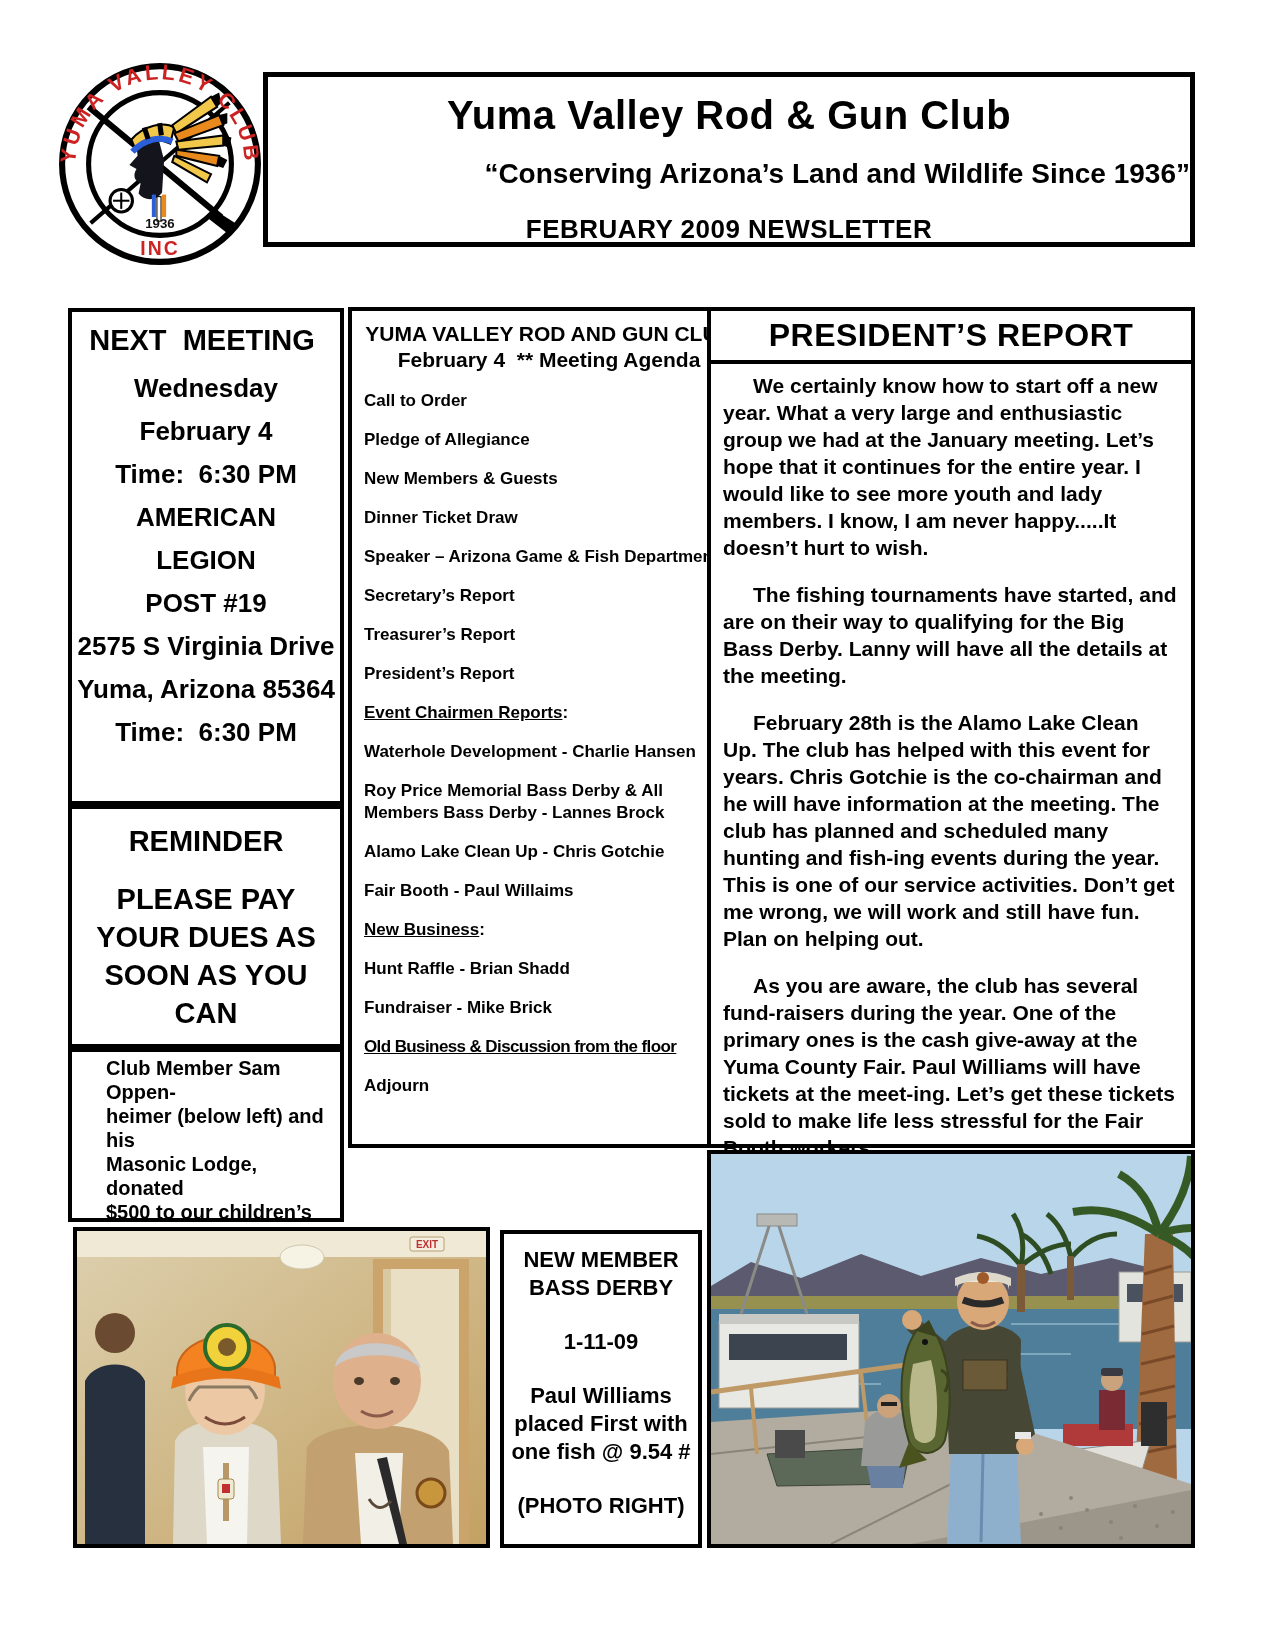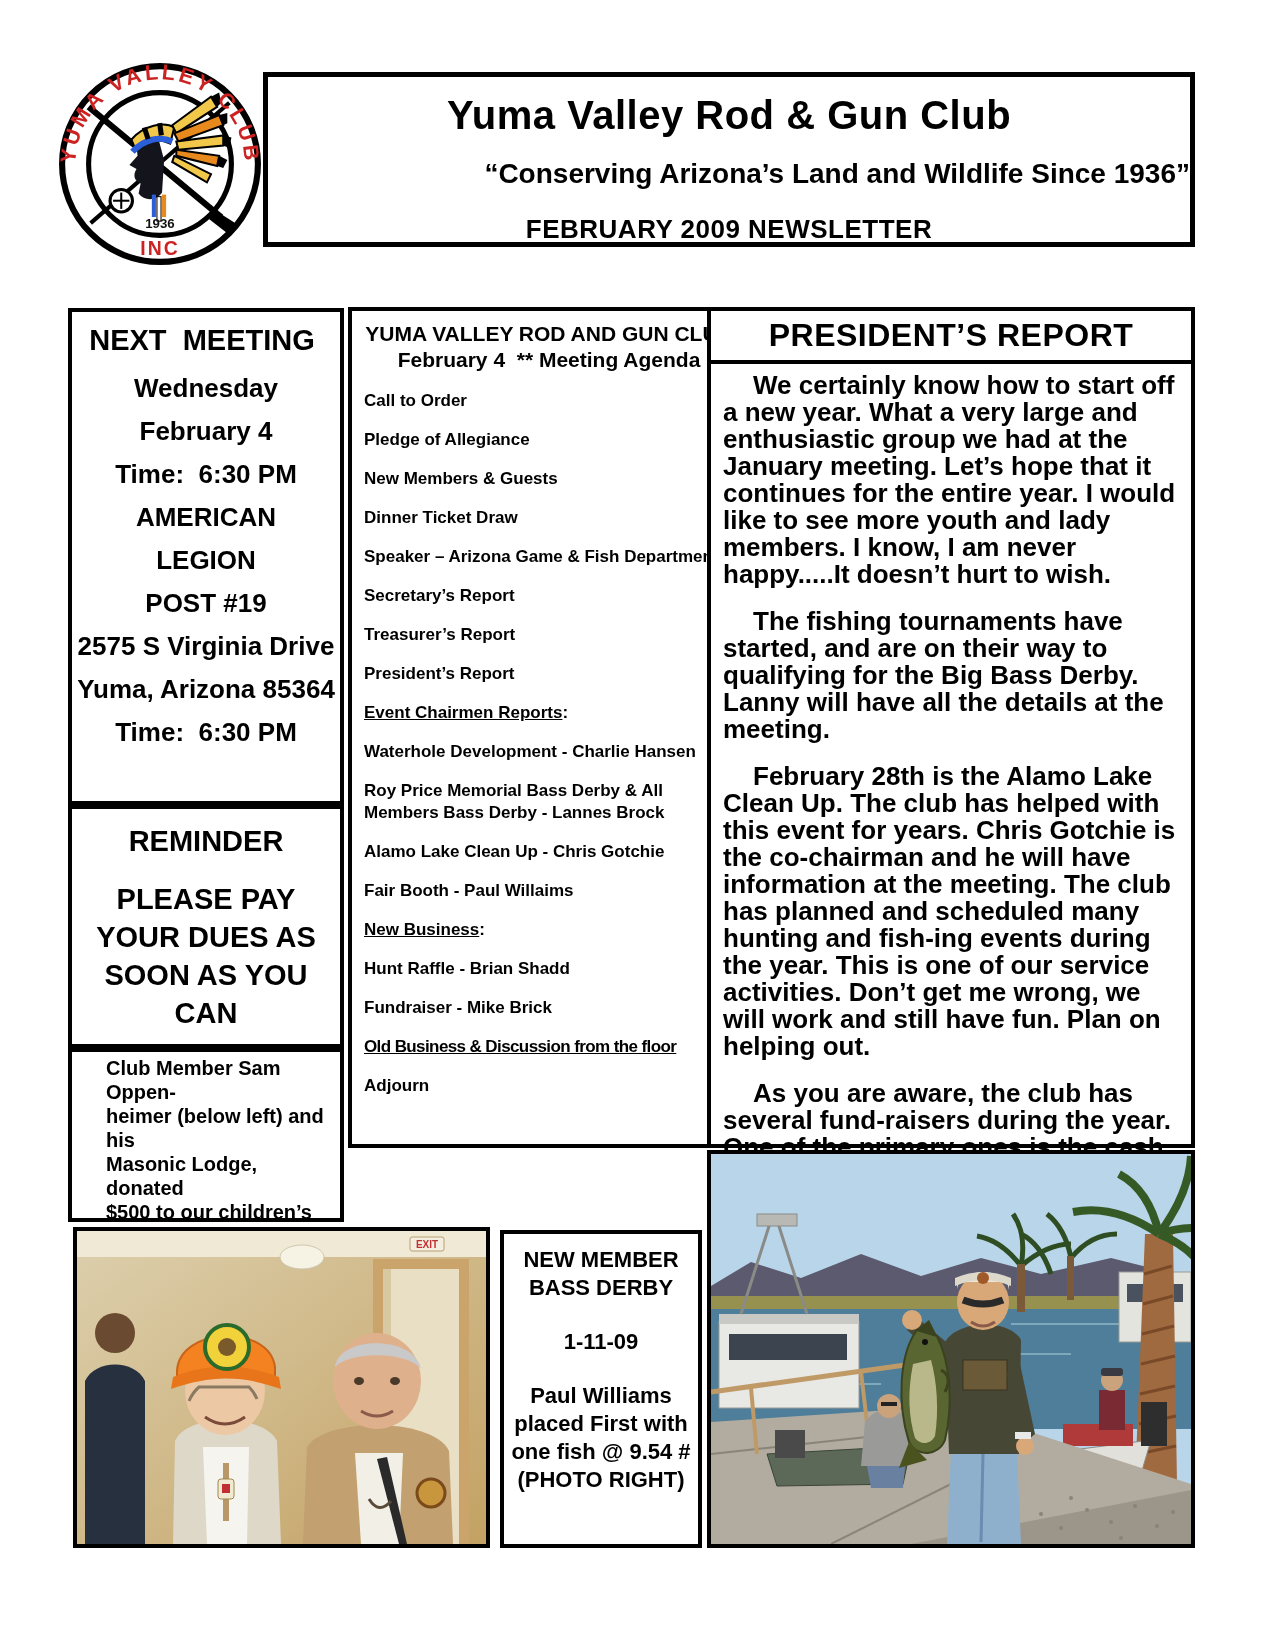--- a/index.html
+++ b/index.html
@@ -36,30 +36,30 @@
   #agenda .ttl{font-size:21px;line-height:26px;text-align:center;}
   .ag-item{font-size:17px;line-height:22px;margin-top:17px;text-align:left;
            font-family:"Liberation Sans",sans-serif;}
   .ag-item .u{text-decoration:underline;}
   .ag-item.tight{white-space:nowrap;letter-spacing:-0.6px;}
 
   
   #president{left:707px;top:307px;width:488px;height:841px;}
   #pr-title{border-bottom:4px solid #000;font-size:32px;padding:6px 0 6px 0;letter-spacing:.5px;}
   #pr-body{padding:8px 14px 0 12px;text-align:left;}
-  #pr-body p{margin:0 0 20px 0;font-size:26px;line-height:27px;text-indent:30px;}
+  #pr-body p{margin:0 0 20px 0;font-size:21px;line-height:27px;text-indent:30px;}
   #pr-sign{display:flex;justify-content:space-between;font-size:21px;padding:2px 86px 0 2px;}
 
   
   #left-photo{left:73px;top:1227px;width:417px;height:321px;}
   #bass-derby{left:500px;top:1230px;width:202px;height:318px;padding-top:12px;}
   #bass-derby div{font-size:22px;line-height:28px;}
   #bd-date{margin-top:26px;}
   #bd-result{margin-top:26px;padding:0 6px;}
-  #bd-note{}
+  #bd-note{margin-top:26px;}
   #right-photo{left:707px;top:1150px;width:488px;height:398px;}
   .photo{border-width:4px;padding:0;overflow:hidden;}
   .photo svg{display:block;}
 </style>
 </head>
 <body>
 
 <div id="page">
 
   <div id="logo" class="abs">

